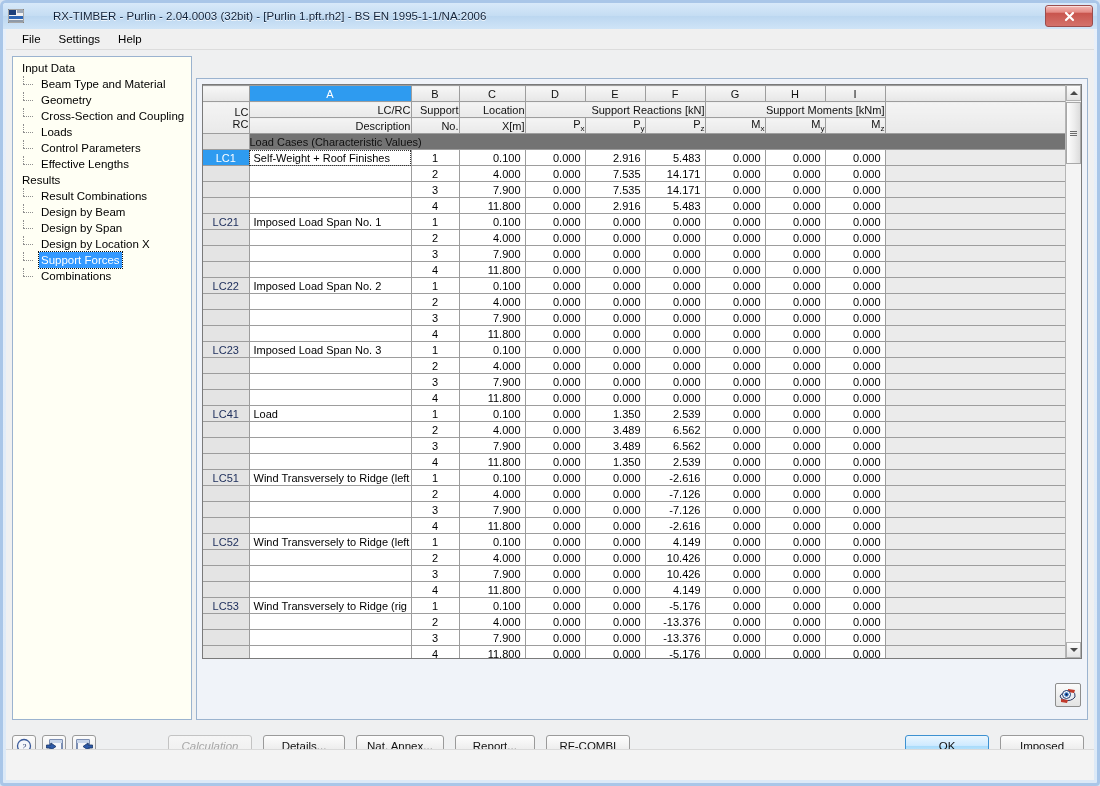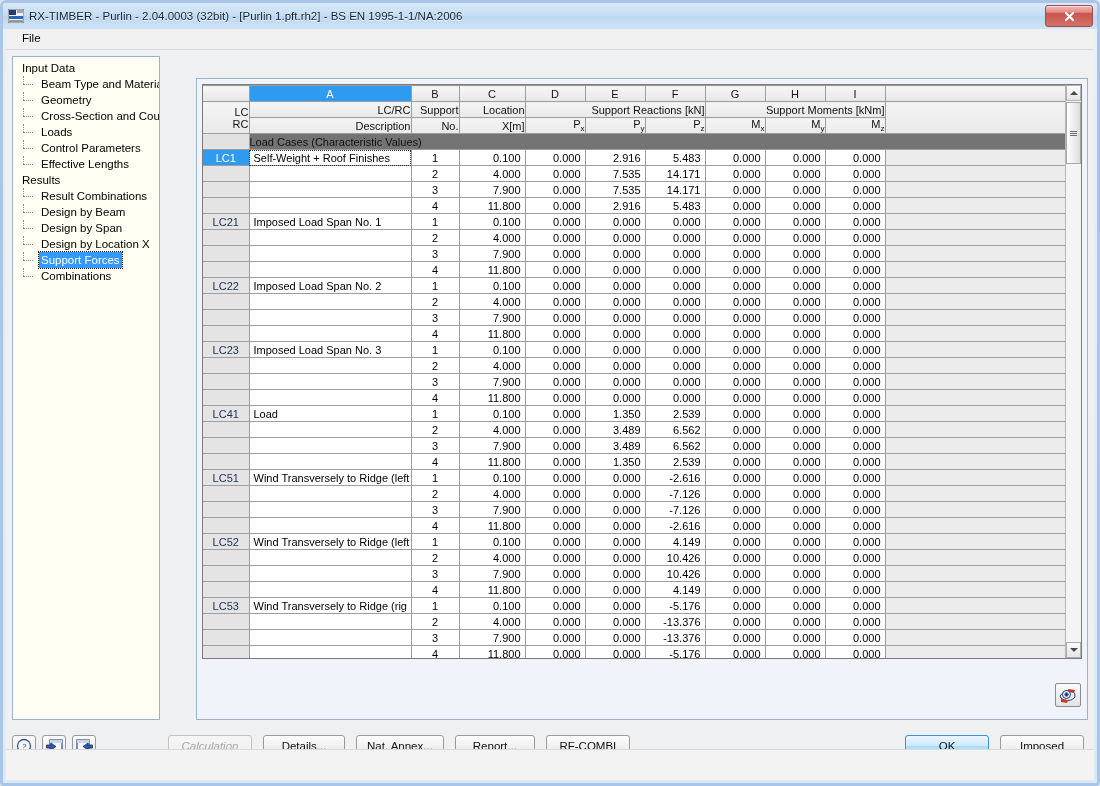--- a/index.html
+++ b/index.html
@@ -15,21 +15,21 @@
     position:absolute;left:0;top:0;width:1100px;height:786px;
     box-sizing:border-box;
     border:3px solid #a9c6e8;
     border-radius:6px 6px 4px 4px;
     background:linear-gradient(180deg,#e8f0fa 0%,#dce9f7 100%);
   }
   .titlebar{
     position:absolute;left:0;top:0;right:0;height:26px;
     background:linear-gradient(180deg,#d8e9f9 0%,#c5ddf3 48%,#bcd7f0 52%,#cfe4f7 100%);
     border-radius:3px 3px 0 0;
-    display:flex;align-items:center;
+    display:flex;align-items:center;gap:24px;
   }
   .titlebar .app-ico{
     width:16px;height:14px;margin-left:5px;margin-right:5px;position:relative;flex:none;
   }
   .titlebar .title-text{
     font-size:11.5px;color:#11223a;white-space:nowrap;
     text-shadow:0 1px 0 rgba(255,255,255,.85);
   }
   .winbtns{position:absolute;right:4px;top:2px;display:flex;}
   .btn-close{
@@ -37,31 +37,31 @@
     border:1px solid #9a4d4d;
     background:linear-gradient(180deg,#f3b9b4 0%,#e48a84 32%,#c8544d 34%,#d4726b 100%);
     display:flex;align-items:center;justify-content:center;
     color:#fff;font-size:12px;font-weight:bold;
     box-shadow:inset 0 1px 0 rgba(255,255,255,.55);
   }
   
   .menubar{
     position:absolute;left:3px;right:3px;top:26px;height:21px;
     background:#f0f0f0;border-bottom:1px solid #dcdcdc;
-    display:flex;padding-left:7px;box-sizing:border-box;flex-direction:column;
+    display:flex;align-items:center;padding-left:7px;box-sizing:border-box;
   }
   .menubar .mi{padding:3px 9px;font-size:11.5px;color:#000;}
   
   .client{
     position:absolute;left:3px;right:3px;top:47px;bottom:3px;
     background:#eff0f1;
   }
   
   .tree{
-    position:absolute;left:6px;top:6px;width:148px;height:664px;
+    position:absolute;left:6px;top:6px;width:180px;height:664px;
     background:#fffff4;border:1px solid #9bb3cf;box-sizing:border-box;
     padding:3px 0 0 4px;overflow:hidden;
   }
   .tnode{height:16px;line-height:16px;font-size:11.5px;white-space:nowrap;
          display:flex;align-items:center;padding-left:2px;}
   .tnode.root{padding-left:3px;}
   .tnode .dash{
     display:inline-block;width:20px;height:16px;position:relative;flex:none;
   }
   .tnode .dash:before{

